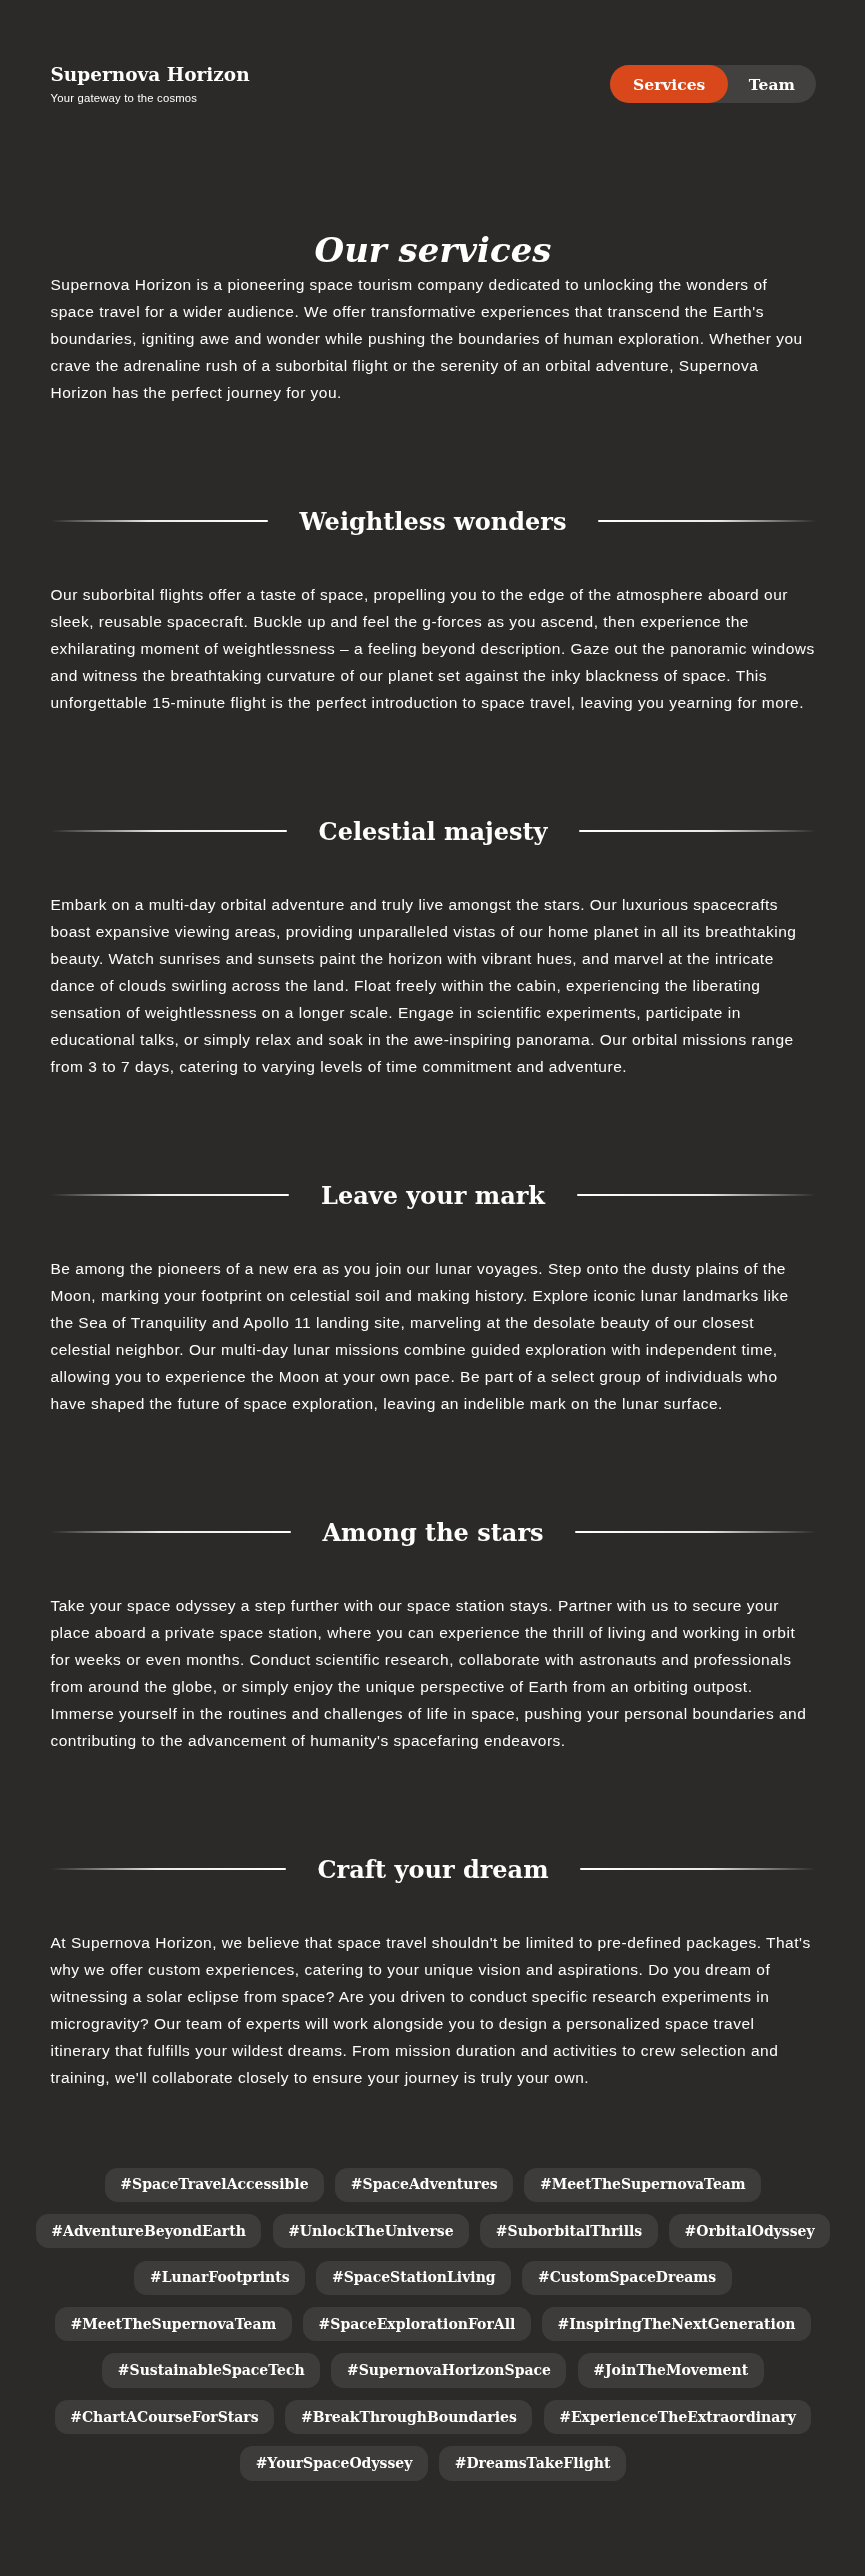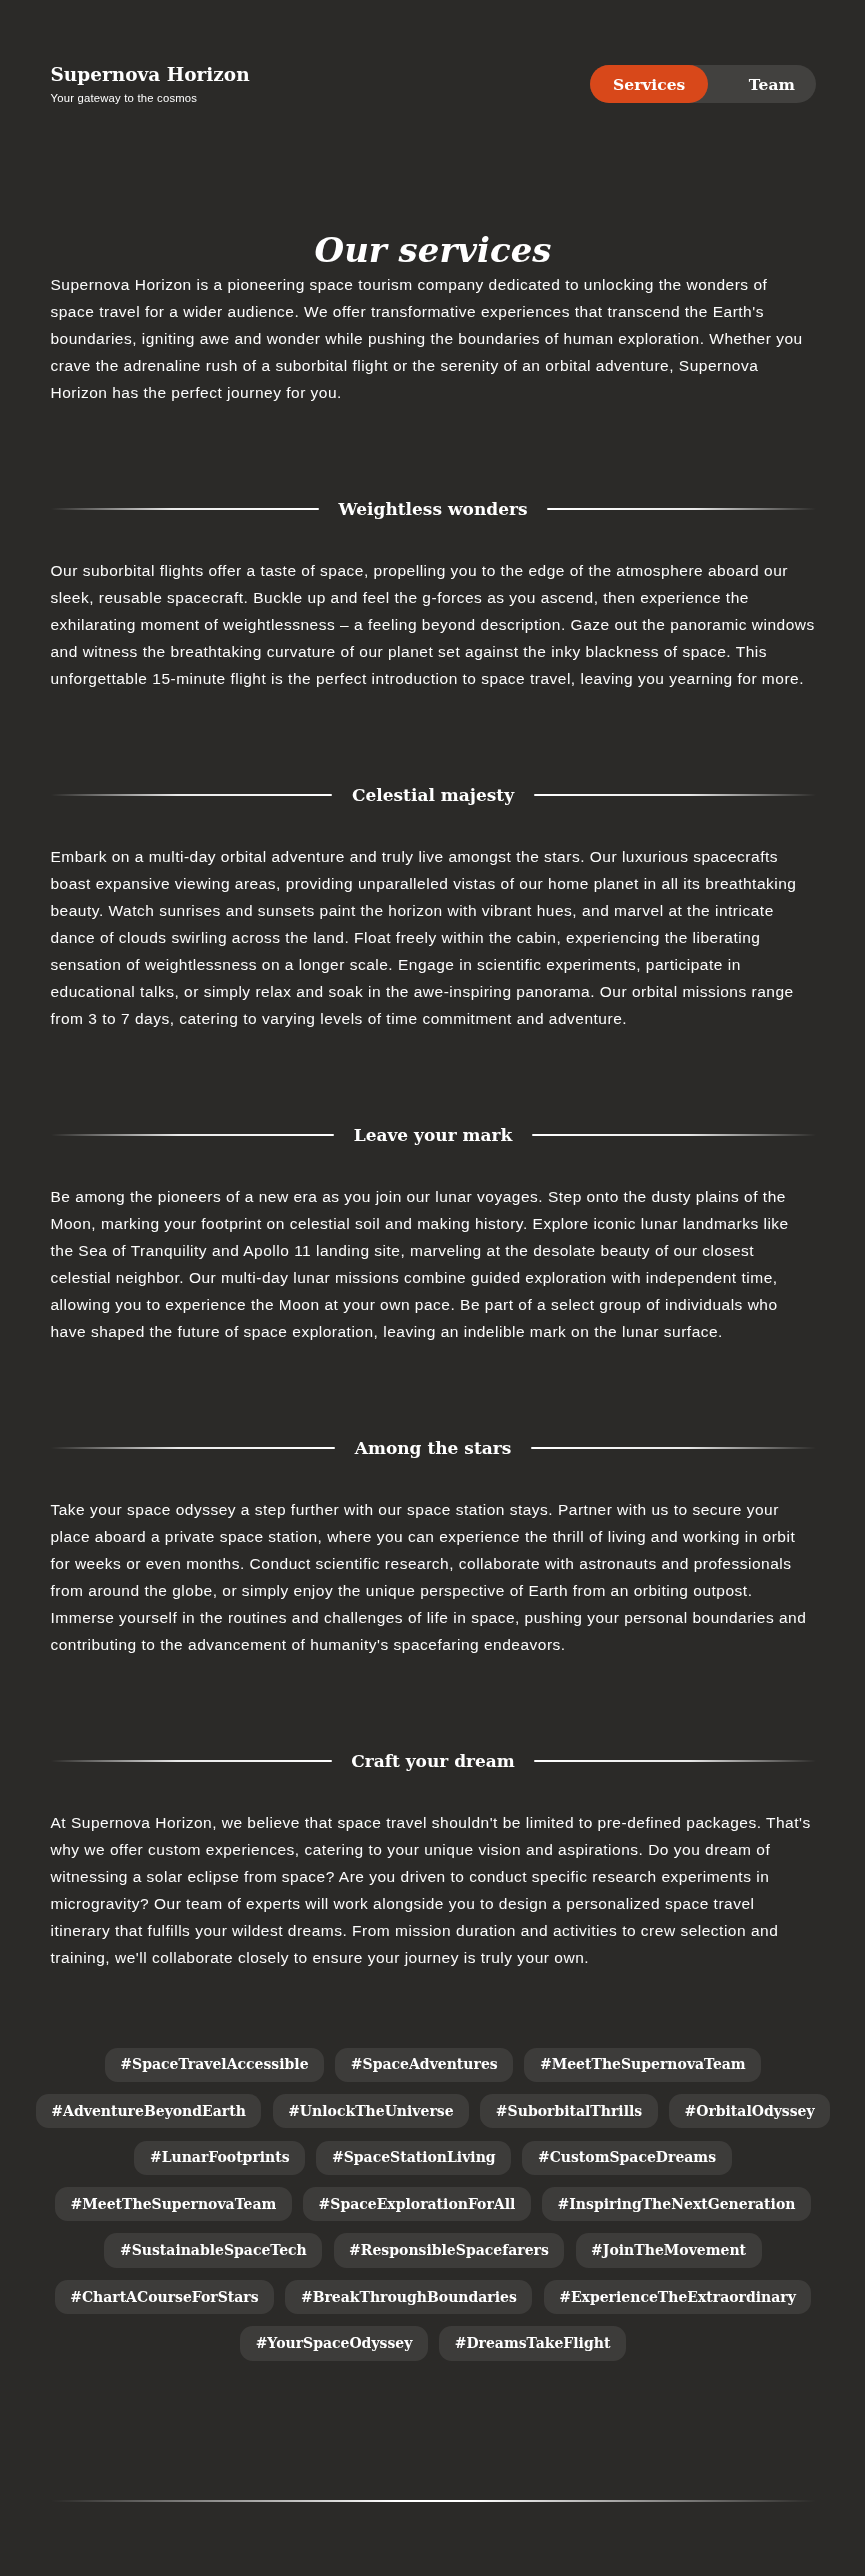--- a/index.html
+++ b/index.html
@@ -4,36 +4,36 @@
 <style>
   * { box-sizing: border-box; }
   html, body { margin: 0; padding: 0; background: #2b2a28; }
   body { width: 866px; color: #ffffff; font-family: "Liberation Sans", sans-serif; }
   .page { width: 765px; margin: 0 auto; padding-bottom: 92px; }
 
   
   header.site-header { display: flex; justify-content: space-between; align-items: center; padding-top: 65px; }
   .logo { font-family: "DejaVu Serif", serif; font-weight: 700; font-size: 18.5px; line-height: 1.1; }
   .tagline { font-size: 11.3px; margin-top: 6.2px; letter-spacing: 0.2px; }
-  .nav-pill { display: inline-flex; background: #42413f; border-radius: 515px; gap: 20px; }
+  .nav-pill { display: inline-flex; background: #42413f; border-radius: 515px; }
   .nav-btn { appearance: none; border: none; cursor: pointer; color: #fff; background: transparent;
              font-family: "DejaVu Serif", serif; font-weight: 700; font-size: 15.5px;
              padding: 11.3px 20.6px; border-radius: 515px; line-height: 1; }
   .nav-btn.active { background: #d8481a; padding: 11.3px 23px; }
 
   
   h1.page-title { font-family: "DejaVu Serif", serif; font-weight: 700; font-size: 34px;
                   text-align: center; margin: 126px 0 0 0; line-height: 41px; font-style: italic; }
   p.body-text { font-size: 15.5px; line-height: 27px; letter-spacing: 0.5px; margin: 0; color: #fdfdfd; }
   .intro { margin-top: 49px; }
 
   section { margin-top: 88px; }
   .sec-head { display: flex; align-items: center; gap: 19.6px; }
-  .sec-head h2 { font-family: "DejaVu Serif", serif; font-weight: 700; font-size: 17px;
-                 margin: 0; white-space: nowrap; line-height: 31px; }
+  .sec-head h2 { font-family: "DejaVu Serif", serif; font-weight: 700; font-size: 24px;
+                 margin: 12px; white-space: nowrap; line-height: 31px; }
   .hline { flex: 1; height: 1.5px; border-radius: 1px; }
   .hline.left  { background: linear-gradient(to right, rgba(255,255,255,0), #e9e9e9 45%, #ffffff); }
   .hline.right { background: linear-gradient(to left,  rgba(255,255,255,0), #e9e9e9 45%, #ffffff); }
   section p.body-text { margin-top: 32px; }
 
   
   .tags { margin-top: 77px; display: flex; flex-direction: column; gap: 12.4px; }
   .tag-row { display: flex; justify-content: center; gap: 11.3px; }
   .tag { background: #3d3c3a; color: #fff; border-radius: 12.4px; padding: 8.8px 15.5px;
          font-family: "DejaVu Serif", serif; font-weight: 700; font-size: 14px; line-height: 16.5px;
@@ -125,21 +125,21 @@
         <span class="tag">#SpaceStationLiving</span>
         <span class="tag">#CustomSpaceDreams</span>
       </div>
       <div class="tag-row">
         <span class="tag">#MeetTheSupernovaTeam</span>
         <span class="tag">#SpaceExplorationForAll</span>
         <span class="tag">#InspiringTheNextGeneration</span>
       </div>
       <div class="tag-row">
         <span class="tag">#SustainableSpaceTech</span>
-        <span class="tag">#ResponsibleSpacefarers</span>
+        <span class="tag">#SupernovaHorizonSpace</span>
         <span class="tag">#JoinTheMovement</span>
       </div>
       <div class="tag-row">
         <span class="tag">#ChartACourseForStars</span>
         <span class="tag">#BreakThroughBoundaries</span>
         <span class="tag">#ExperienceTheExtraordinary</span>
       </div>
       <div class="tag-row">
         <span class="tag">#YourSpaceOdyssey</span>
         <span class="tag">#DreamsTakeFlight</span>

